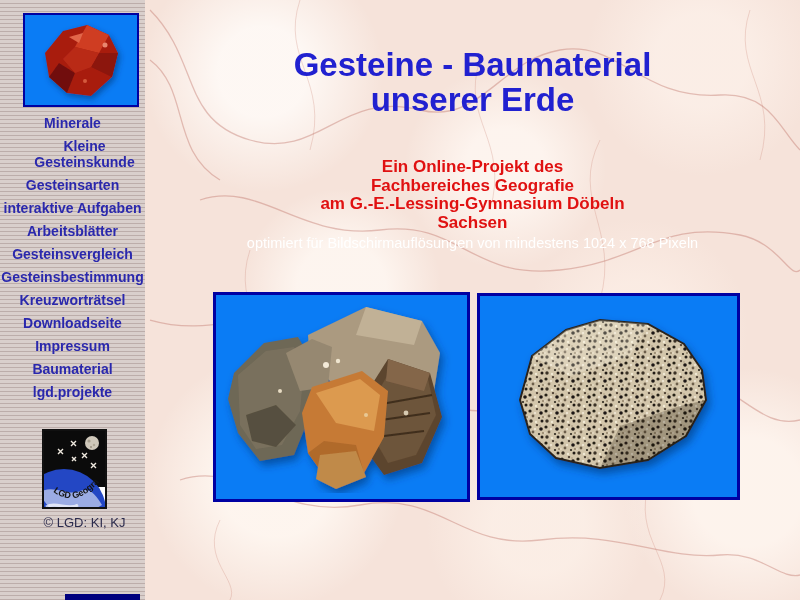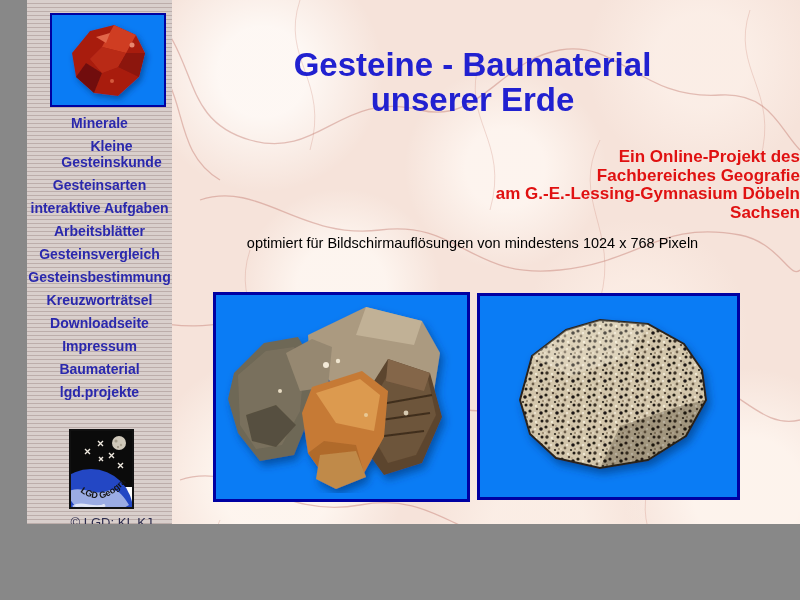--- a/index.html
+++ b/index.html
@@ -1,17 +1,17 @@
 <!DOCTYPE html>
 <html><head>
 <meta charset="utf-8">
 <style>
   html,body{margin:0;padding:0;background:#888;}
   .page{
-    position:relative;width:800px;height:524px;overflow:hidden;
+    position:relative;width:800px;height:600px;overflow:hidden;
     font-family:"Liberation Sans",sans-serif;
   }
   
   .main-frame{
     position:absolute;left:145px;top:0;width:655px;height:600px;
     background-color:#f6e3da;
     background-image:
       radial-gradient(circle at 18% 12%, rgba(255,251,248,.85) 0 6%, rgba(255,251,248,0) 16%),
       radial-gradient(circle at 55% 28%, rgba(255,248,243,.8) 0 7%, rgba(255,248,243,0) 18%),
       radial-gradient(circle at 85% 10%, rgba(252,240,233,.8) 0 6%, rgba(252,240,233,0) 15%),
@@ -19,40 +19,39 @@
       radial-gradient(circle at 75% 55%, rgba(252,238,230,.75) 0 8%, rgba(252,238,230,0) 19%),
       radial-gradient(circle at 20% 80%, rgba(255,248,242,.85) 0 8%, rgba(255,248,242,0) 18%),
       radial-gradient(circle at 60% 88%, rgba(252,240,232,.8) 0 7%, rgba(252,240,232,0) 17%),
       radial-gradient(circle at 92% 82%, rgba(255,247,241,.8) 0 7%, rgba(255,247,241,0) 16%);
   }
   .veins{position:absolute;left:0;top:0;}
   
   .sidebar{
     position:absolute;left:0;top:0;width:145px;height:600px;overflow:hidden;
     background:repeating-linear-gradient(180deg,#d9cfcc 0px,#d9cfcc 3px,#bcadaa 3px,#bcadaa 4px);
-    margin-left:27px;
   }
   .garnet-box{
     position:absolute;left:23px;top:13px;width:112px;height:90px;
     background:#0a7cf5;border:2px solid #0000a0;
   }
   .nav{position:absolute;left:0;top:115px;width:145px;margin:0;padding:0;list-style:none;text-align:center;}
   .nav li{margin:0 0 7px 0;line-height:16px;white-space:nowrap;overflow:visible;}
   .nav li.wrap{white-space:normal;padding-left:24px;}
   .nav a{color:#2a28ad;font-weight:bold;font-size:14px;text-decoration:none;cursor:pointer;}
   .logo-box{position:absolute;left:42px;top:429px;width:61px;height:76px;background:#fff;border:2px solid #111;}
   .copyright{position:absolute;left:0;top:515px;width:145px;text-align:center;color:#2c2c4e;font-size:13px;padding-left:12px;}
   .bottom-bar{position:absolute;left:65px;top:594px;width:75px;height:6px;background:#00007e;}
   
   .title{position:absolute;left:145px;top:47px;width:655px;text-align:center;
     color:#2121d0;font-size:33px;font-weight:bold;line-height:35px;}
-  .project{position:absolute;left:145px;top:148px;width:655px;text-align:right;
+  .project{position:absolute;left:145px;top:158px;width:655px;text-align:center;
     color:#e01111;font-size:17px;font-weight:bold;line-height:18.5px;}
   .note{position:absolute;left:145px;top:235px;width:655px;text-align:center;
-    color:#000000;font-size:14.5px;}
+    color:#ffffff;font-size:14.5px;}
   .photo{position:absolute;background:#0a7cf5;border:3px solid #0000a2;overflow:hidden;}
   .photo-left{left:213px;top:292px;width:251px;height:204px;}
   .photo-right{left:477px;top:293px;width:257px;height:201px;}
   .footer-link-wrap{position:absolute;left:145px;top:545px;width:655px;text-align:center;}
   .footer-link-wrap a{color:#2222dd;font-weight:bold;font-size:15px;text-decoration:underline;cursor:pointer;}
 </style>
 </head>
 <body>
 
 <div class="page">

